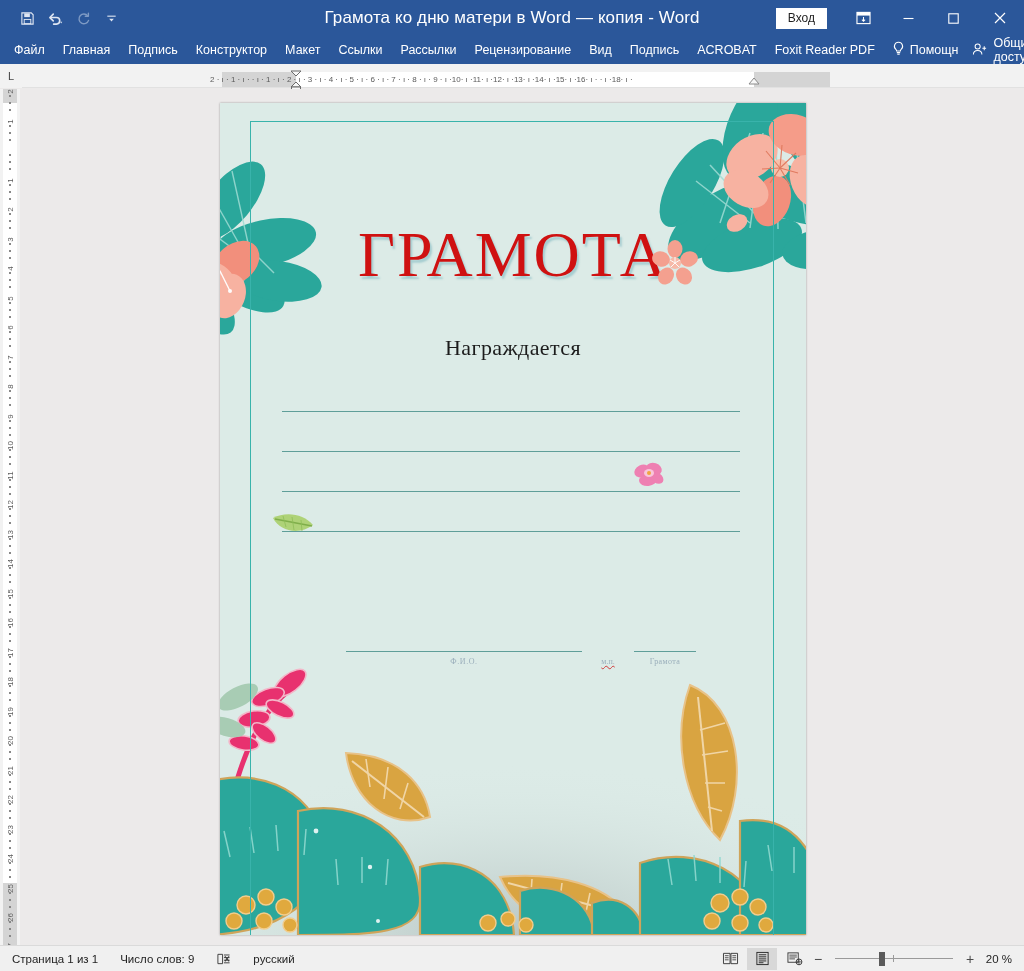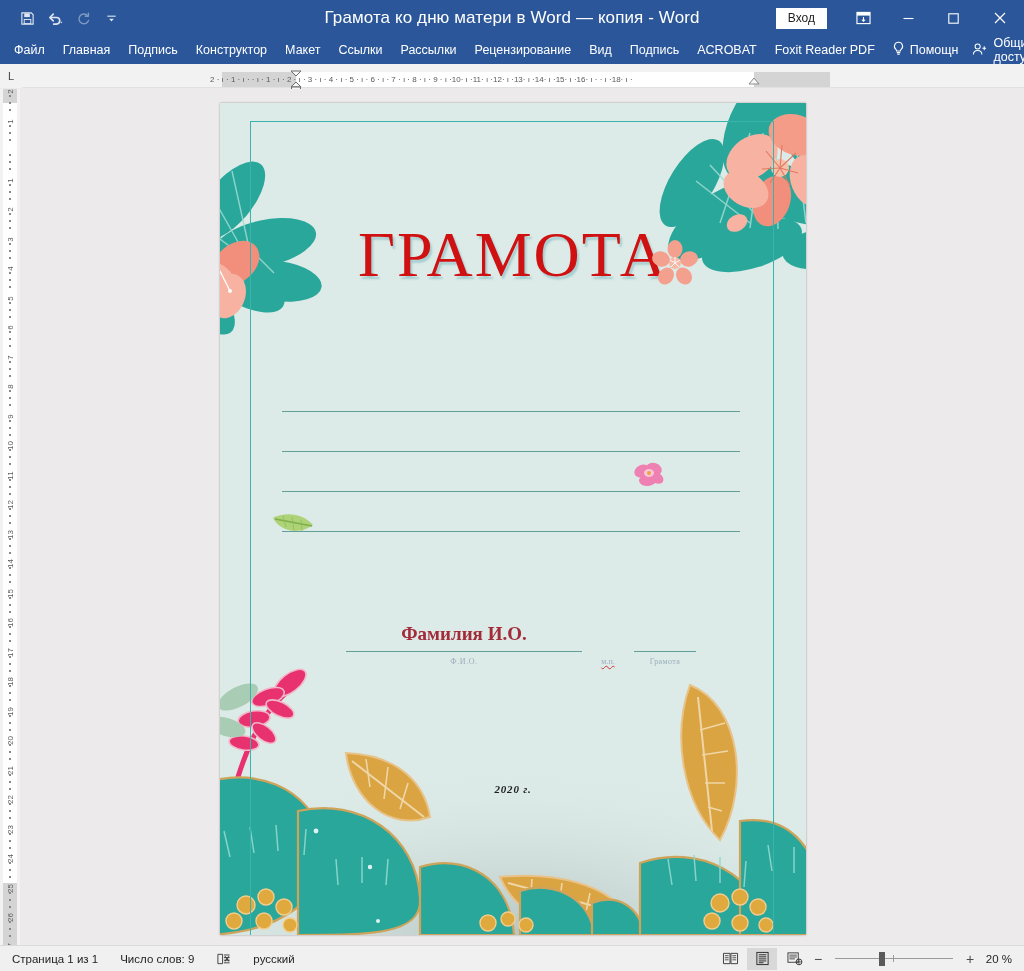--- a/index.html
+++ b/index.html
@@ -674,20 +674,21 @@
           <ellipse cx="14" cy="36" rx="7.5" ry="9" transform="rotate(216 14 36)"></ellipse>
           <ellipse cx="9" cy="19" rx="7.5" ry="9" transform="rotate(288 9 19)"></ellipse>
         </g>
         <circle cx="23" cy="23" r="6" fill="#f6b9a8"></circle>
         <g stroke="#ffffff" stroke-width="1" opacity=".9">
           <path d="M23 23 L23 17M23 23 L28 20M23 23 L27 27M23 23 L19 27M23 23 L18 20"></path>
         </g>
       </svg>
     </div>
 
+    <div id="subtitle-award">Награждается</div>
 
     <div class="blankline" id="bl1"></div>
     <div class="blankline" id="bl2"></div>
     <div class="blankline" id="bl3"></div>
     <div class="blankline" id="bl4"></div>
 
     <div id="mini-flower">
       <svg width="34" height="30" viewBox="0 0 34 30">
         <g fill="#f07bb0" opacity=".95">
           <ellipse cx="10" cy="13" rx="8" ry="6" transform="rotate(-25 10 13)"></ellipse>
@@ -703,28 +704,26 @@
     <div id="mini-leaf">
       <svg width="46" height="28" viewBox="0 0 46 28">
         <path d="M3 9 C16 2 34 5 43 16 C30 26 10 23 3 9Z" fill="#a9cf6a" opacity=".9"></path>
         <path d="M5 10 L42 17" stroke="#7fae4a" stroke-width="1.4" fill="none"></path>
         <g stroke="#8ebe58" stroke-width="1" opacity=".8">
           <path d="M13 7 L16 18M22 8 L24 21M31 11 L32 22"></path>
         </g>
       </svg>
     </div>
 
-    <div id="sign-name">Фамилия И.О.</div>
     <div id="sign-line-left"></div>
     <div id="sign-line-right"></div>
     <div id="lbl-fio">Ф.И.О.</div>
     <div id="lbl-misc">м.п.</div>
     <div id="lbl-podpis">Грамота</div>
 
-    <div id="year-text">2020 г.</div>
   </div>
 </div>
 
 <div id="statusbar">
   <div class="sb-item">Страница 1 из 1</div>
   <div class="sb-item">Число слов: 9</div>
   <div class="sb-item">
     <svg width="15" height="14" viewBox="0 0 16 15">
         <path d="M2 2.5h5v10H2z" fill="none" stroke="#3a3a3a" stroke-width="1"></path>
         <path d="M8.5 3.2h6M8.5 6h6M8.5 8.8h6M8.5 11.6h6" stroke="#3a3a3a" stroke-width="1"></path>

